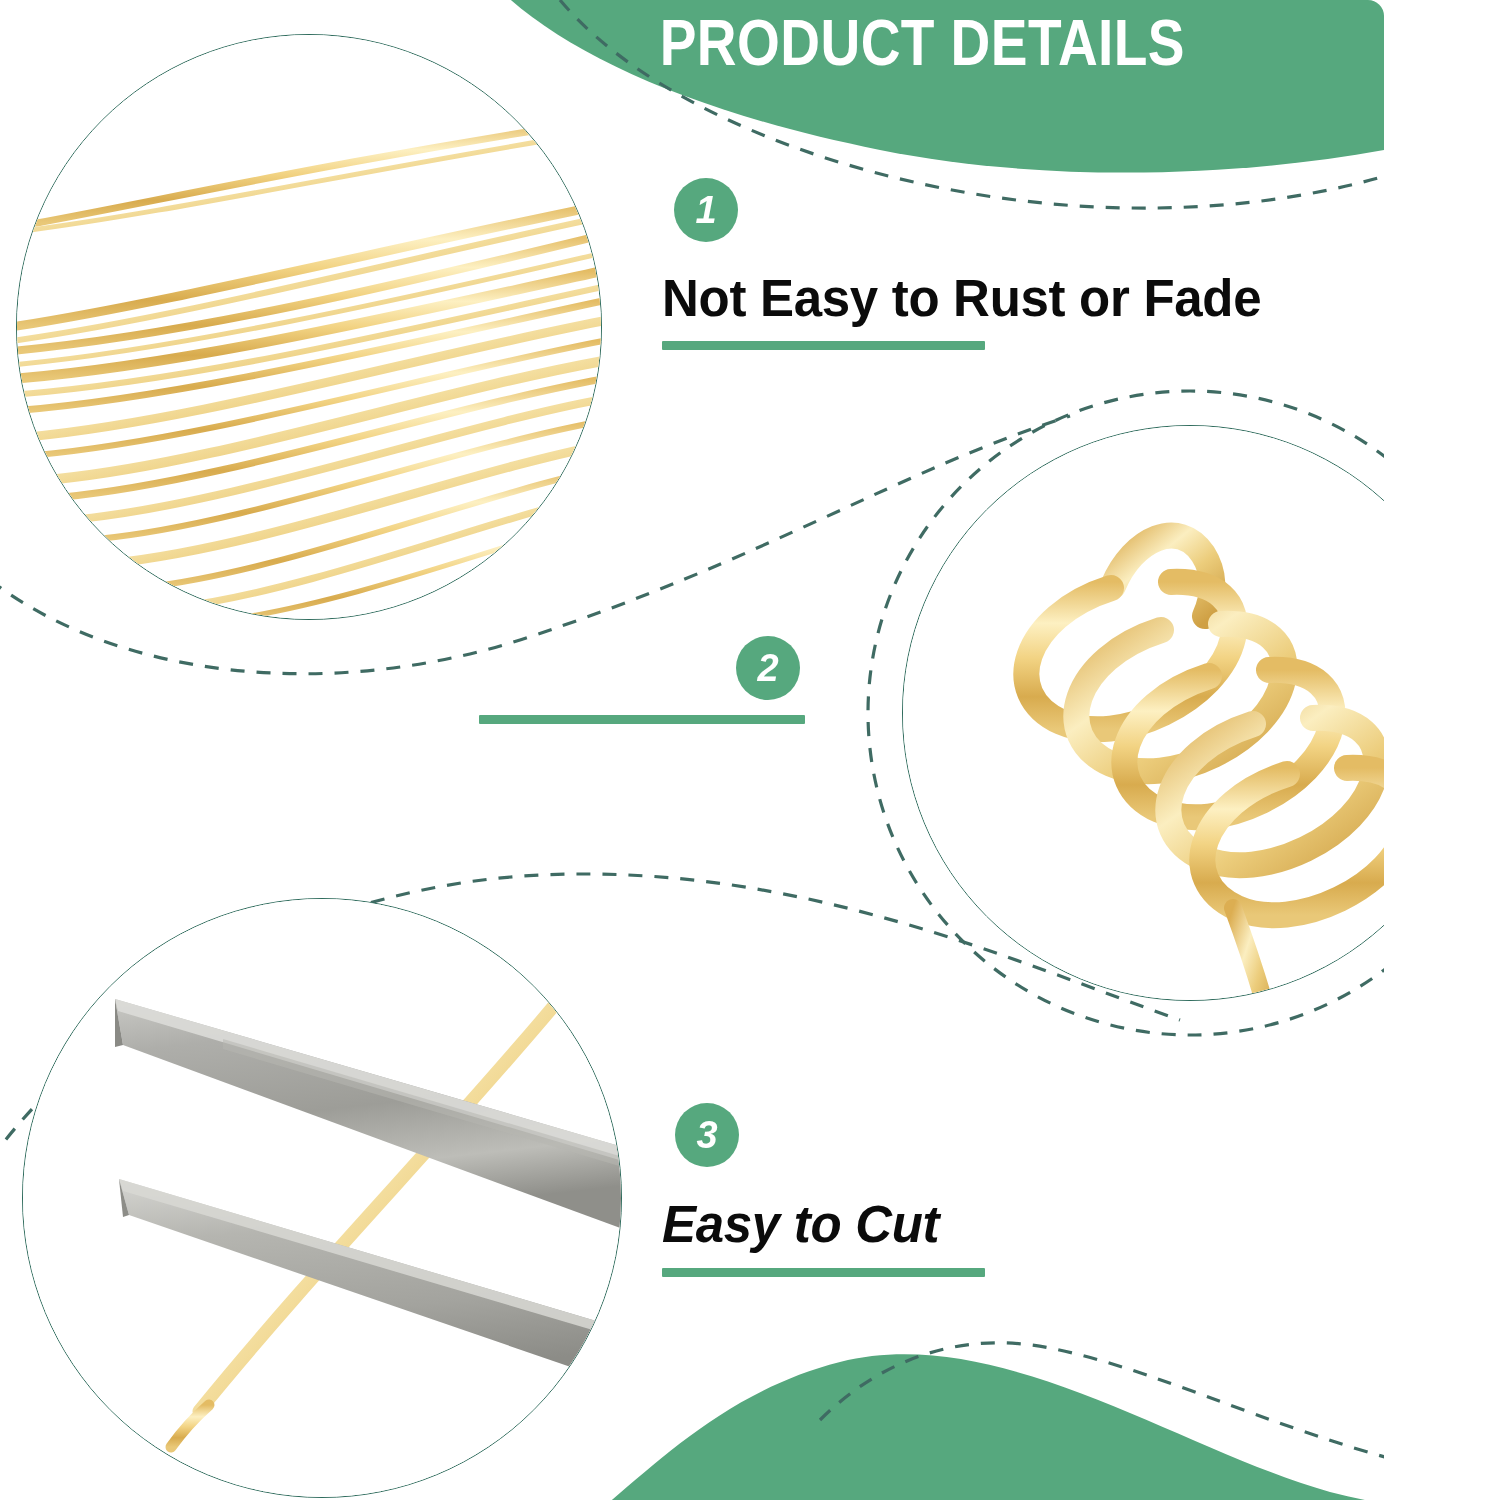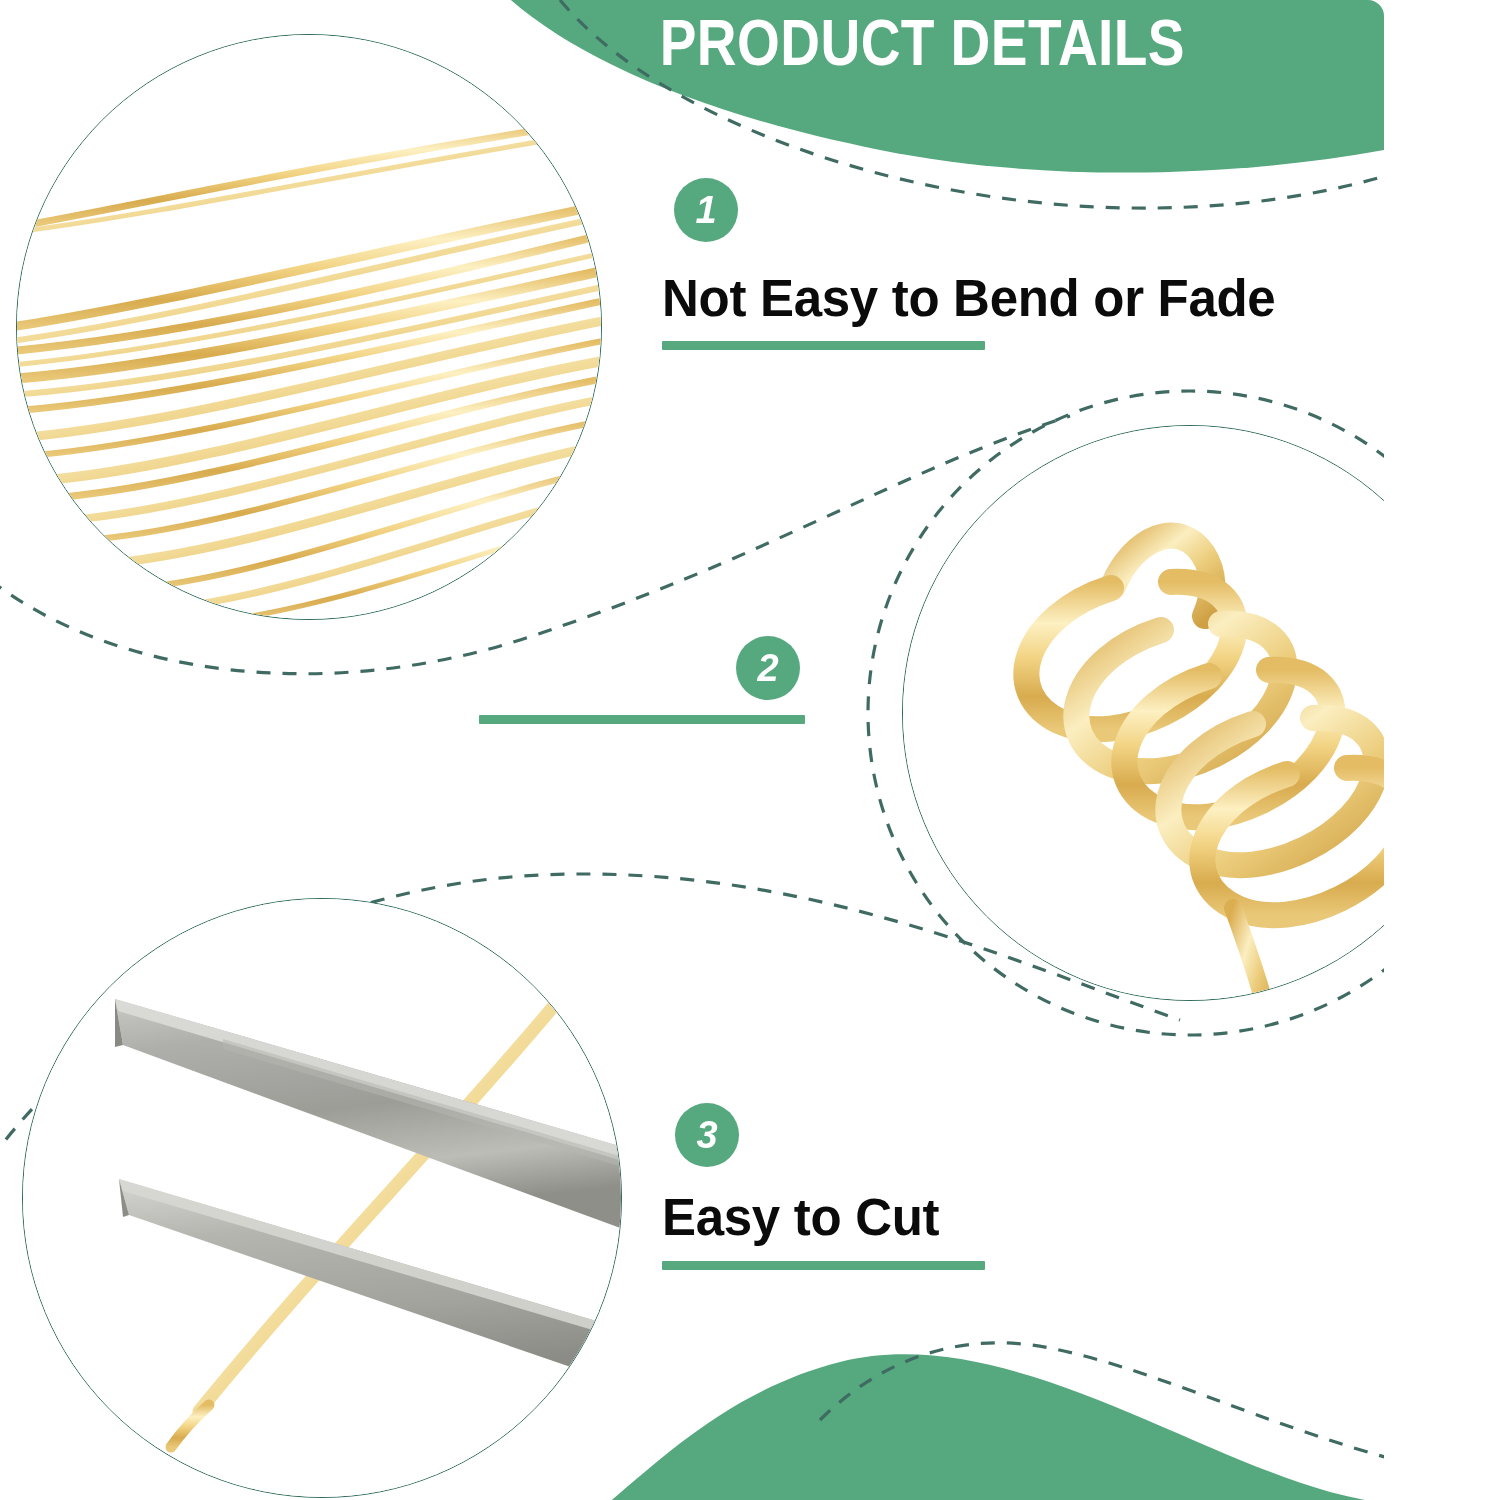--- a/index.html
+++ b/index.html
@@ -102,21 +102,21 @@
 
   
   #feature-2 { left: 240px; top: 636px; width: 565px; text-align: right; }
   #feature-2 .badge      { margin-left: auto; margin-right: 5px; }
   #feature-2 .feature-title { margin-top: 28px; }
   #feature-2 .rule       { width: 326px; margin-top: 15px; margin-left: auto; }
 
   
   #feature-3 { left: 662px; top: 1103px; text-align: left; }
   #feature-3 .badge      { margin-left: 13px; }
-  #feature-3 .feature-title { margin-top: 23px; }
+  #feature-3 .feature-title { margin-top: 30px; font-style: italic; }
   #feature-3 .rule       { width: 323px; margin-top: 15px; }
 </style>
 </head>
 <body>
 
 <div id="stage">
 
   <svg class="layer behind" viewBox="0 0 1500 1500">
     <defs>
 
@@ -242,21 +242,21 @@
         <path d="M 92 100 L 100 146 L 92 148 Z" fill="#8a8a85"></path>
         <path d="M 200 140 L 600 258 L 600 268 L 200 150 Z" fill="#b6b6b1" opacity="0.55"></path>
       </g>
 
       <path d="M 186 506 C 170 520, 158 534, 148 548" fill="none" stroke="url(#goldA)" stroke-width="11" stroke-linecap="round"></path>
     </svg>
   </div>
 
   <div class="feature" id="feature-1">
     <div class="badge">1</div>
-    <div class="feature-title">Not Easy to Bend or Fade</div>
+    <div class="feature-title">Not Easy to Rust or Fade</div>
     <div class="rule"></div>
   </div>
 
   <div class="feature" id="feature-2">
     <div class="badge">2</div>
     <div class="rule"></div>
   </div>
 
   <div class="feature" id="feature-3">
     <div class="badge">3</div>

